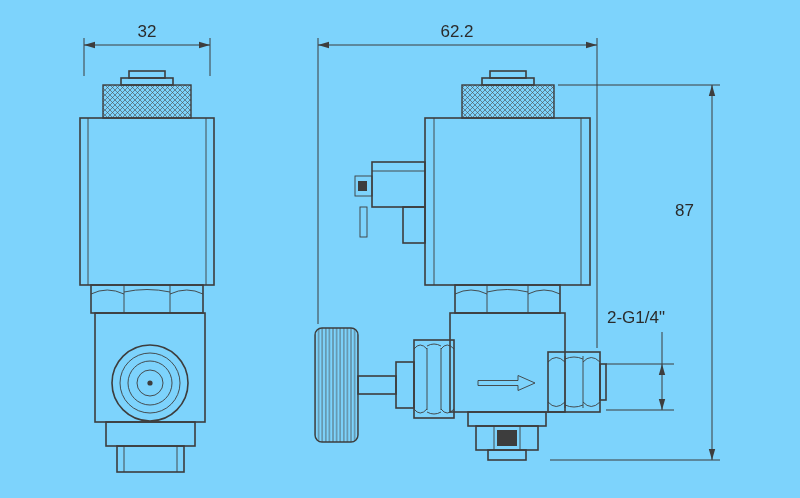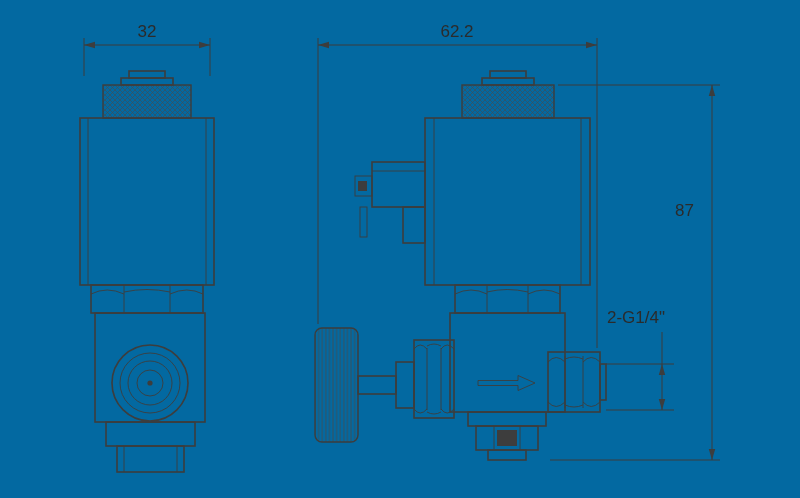--- a/index.html
+++ b/index.html
@@ -1,17 +1,17 @@
 <!DOCTYPE html>
 <html><head>
   <meta charset="utf-8">
   <style>
     html, body { margin: 0; padding: 0; background: #ffffff; }
     .stage {
-      width: 800px; height: 498px; background: #0369a1;
+      width: 800px; height: 498px; background: #7dd3fc;
       position: relative; overflow: hidden;
       font-family: "Liberation Sans", sans-serif;
     }
     svg { display: block; }
     .ol   { fill: none; stroke: #3d3d3d; stroke-width: 1.6; stroke-linejoin: miter; }
     .thin { fill: none; stroke: #3d3d3d; stroke-width: 0.9; }
     .dim  { fill: none; stroke: #3d3d3d; stroke-width: 1; }
     .arr  { fill: #3d3d3d; stroke: none; }
     .dark { fill: #3d3d3d; stroke: none; }
     .pat  { stroke: #3d3d3d; stroke-width: 1.4; }

